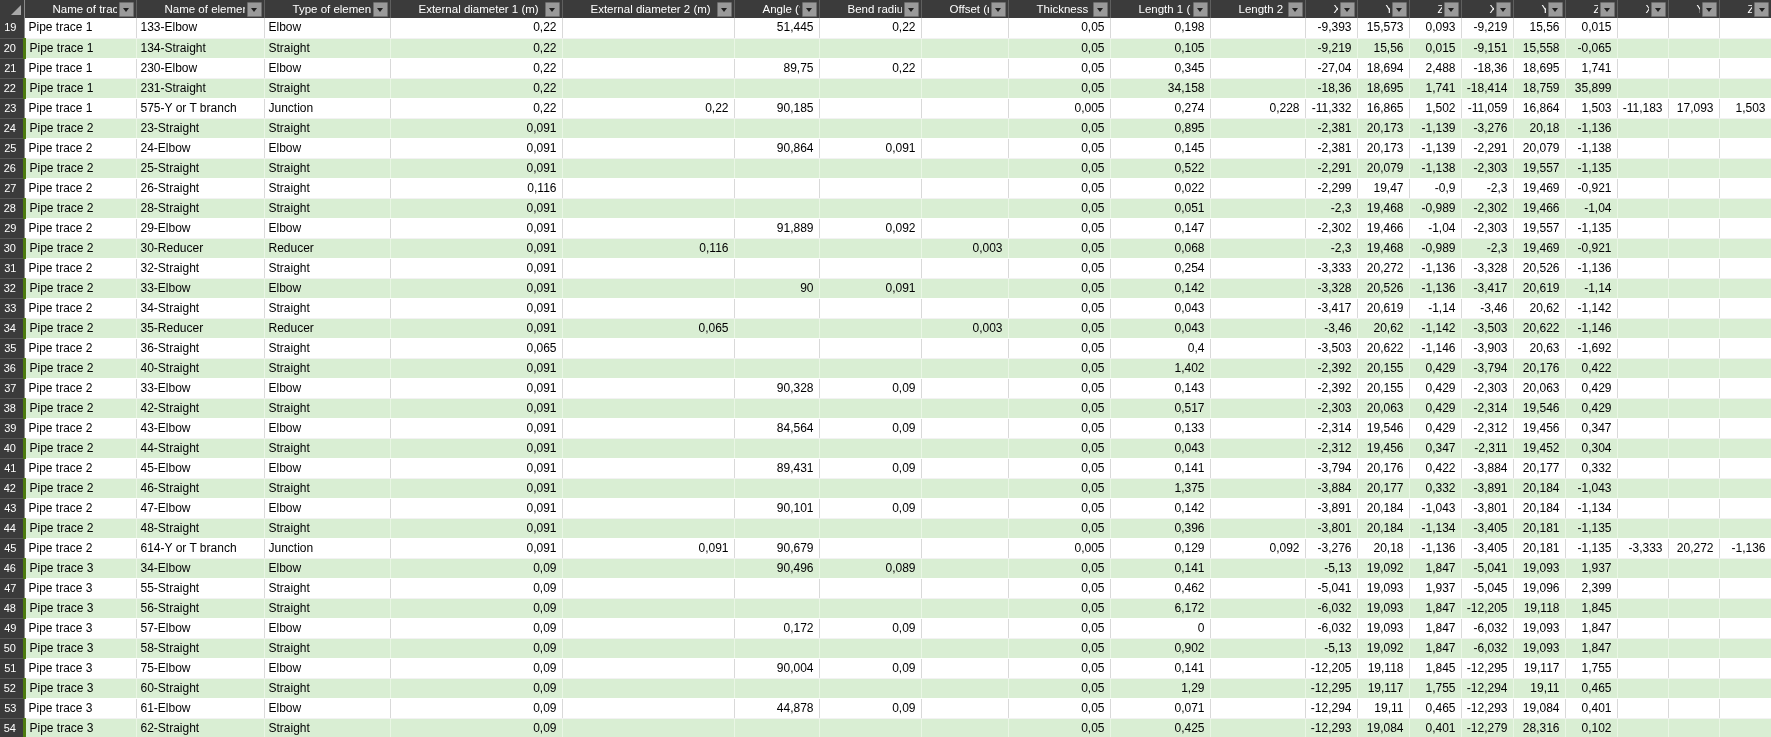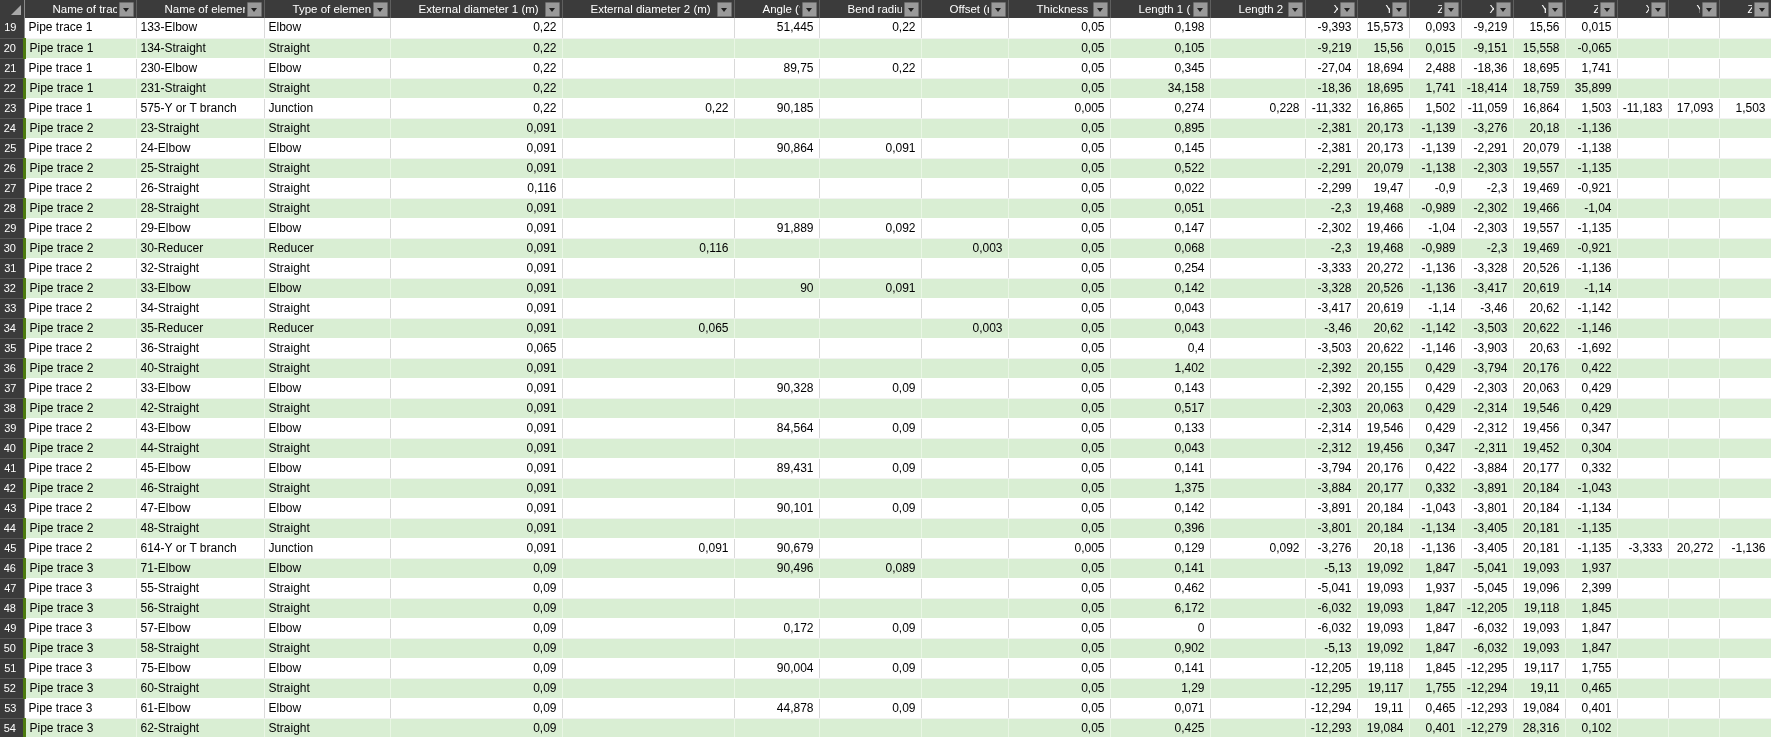--- a/index.html
+++ b/index.html
@@ -861,21 +861,21 @@
         <td class="al-right">-3,405</td>
         <td class="al-right">20,181</td>
         <td class="al-right">-1,135</td>
         <td class="al-right">-3,333</td>
         <td class="al-right">20,272</td>
         <td class="al-right">-1,136</td>
       </tr>
       <tr class="band">
         <td class="gutter">46</td>
         <td class="al-left">Pipe trace 3</td>
-        <td class="al-left">71-Elbow</td>
+        <td class="al-left">34-Elbow</td>
         <td class="al-left">Elbow</td>
         <td class="al-right">0,09</td>
         <td class="al-right"></td>
         <td class="al-right">90,496</td>
         <td class="al-right">0,089</td>
         <td class="al-right"></td>
         <td class="al-right">0,05</td>
         <td class="al-right">0,141</td>
         <td class="al-right"></td>
         <td class="al-right">-5,13</td>

